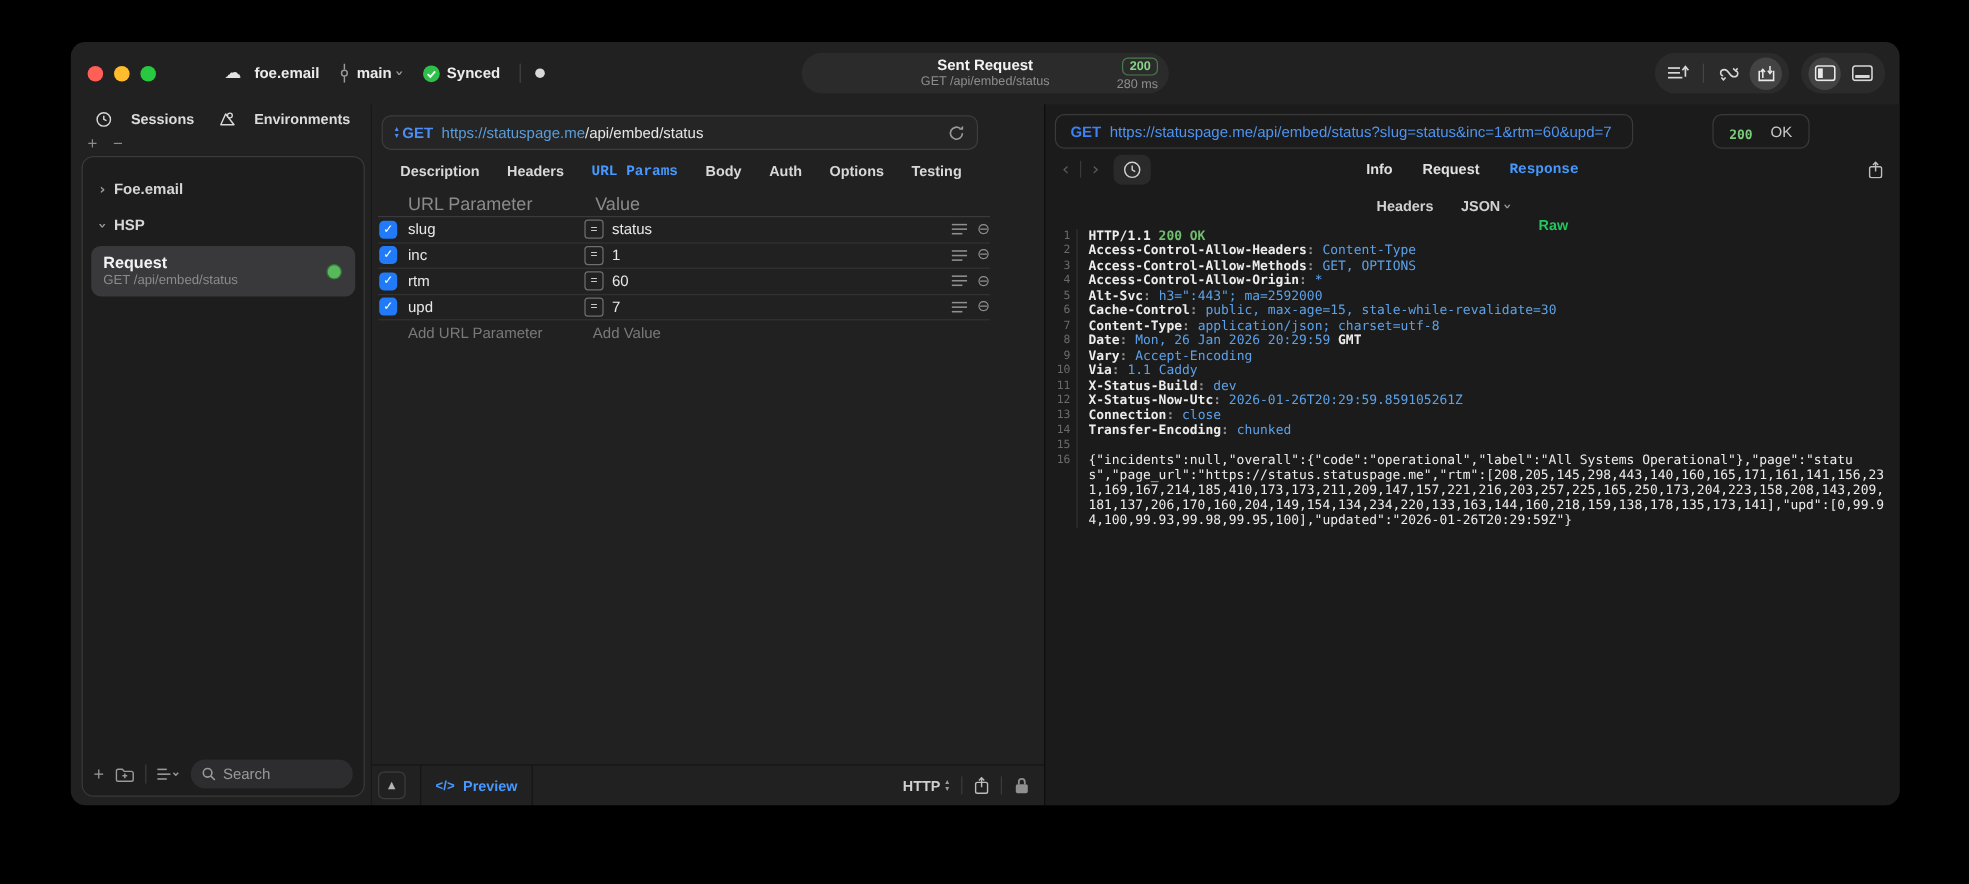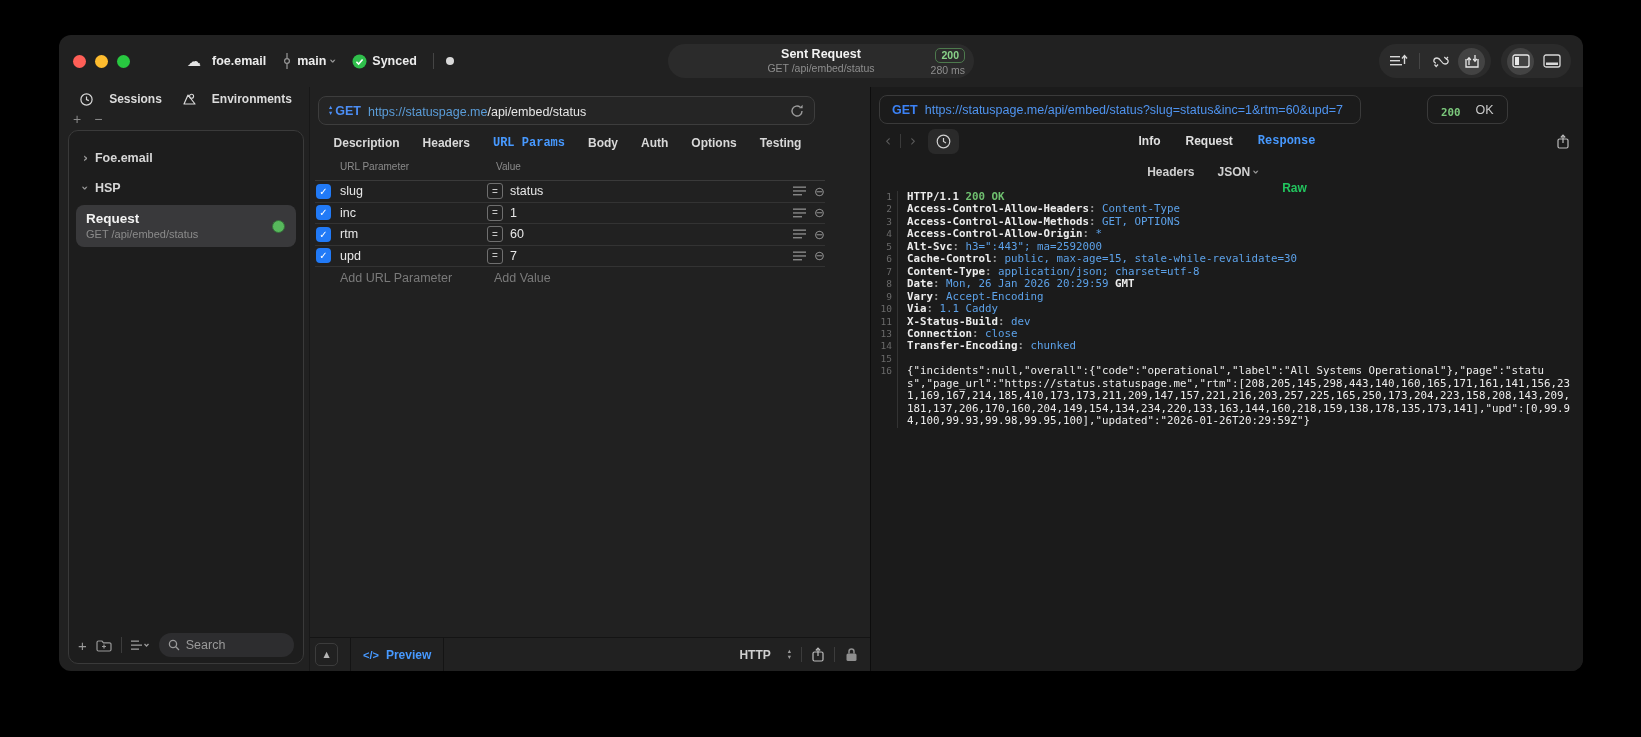--- a/index.html
+++ b/index.html
@@ -68,21 +68,21 @@
   .updown{display:inline-flex;flex-direction:column;font-size:6.5px;line-height:5.5px;
     font-family:"DejaVu Sans",sans-serif;}
   .url-host{color:#5b9dd9;font-size:12.5px;text-align:center;}
   .url-path{color:#e6e6e6;font-size:12.5px;}
   .refresh{margin-left:auto;display:flex;}
   .req-tabs{display:flex;justify-content:center;gap:23px;height:36px;align-items:center;font-size:12px;
     font-weight:600;color:#d8d8d8;margin-right:45px;flex:none;}
   .tab{cursor:default;}
   .tab.active{color:#4799ff;font-family:Liberation Mono, monospace;}
   .param-table{margin:0 45px 0 5px;font-size:12.5px;}
-  .pt-header{display:flex;height:19px;font-size:10px;color:#8b8b8b;
+  .pt-header{display:flex;height:19px;align-items:center;font-size:15px;color:#8b8b8b;
     border-bottom:1px solid #3a3a3a;padding-left:25px;}
   .pt-header .col-name{width:156px;}
   .prow{display:flex;align-items:center;height:20.5px;border-bottom:1px solid #333;}
   .pcheck{width:15px;height:15px;background:#217af7;border-radius:4px;color:#fff;font-size:10px;
     display:flex;align-items:center;justify-content:center;margin:0 9px 0 1px;font-weight:700;
     font-family:"DejaVu Sans",sans-serif;flex:none;}
   .pname{width:147px;color:#e8e8e8;}
   .eqbox{width:14px;height:14px;border:1px solid #6f6f6f;border-radius:3px;color:#c8c8c8;font-size:10px;
     display:flex;align-items:center;justify-content:center;margin-right:7px;flex:none;}
   .pvalue{flex:1;color:#e8e8e8;}
@@ -91,21 +91,21 @@
   .add-row{display:flex;height:22px;align-items:center;color:#7a7a7a;padding-left:25px;}
   .add-row .add-name{width:154px;}
   .req-bottom{margin-top:auto;height:33px;border-top:1px solid #141414;display:flex;align-items:center;
     padding:0 12px 0 0;flex:none;}
   .collapse-btn{width:21px;height:21px;border:1px solid #3c3c3c;border-radius:5px;display:flex;
     align-items:center;justify-content:center;color:#b5b5b5;font-size:8px;margin-left:5px;
     font-family:"DejaVu Sans",sans-serif;}
   .bb-div{width:1px;height:33px;background:#141414;margin:0 12px;}
   .preview{color:#4799ff;display:flex;gap:7px;font-size:12px;font-weight:600;align-items:center;}
   .code-glyph{font-weight:700;font-size:11px;}
-  .http-sel{margin-left:auto;color:#d0d0d0;font-size:12px;font-weight:600;display:flex;align-items:center;gap:17px;}
+  .http-sel{margin-left:auto;color:#d0d0d0;font-size:12px;font-weight:600;display:flex;align-items:center;gap:4px;}
   .bb-vdiv{width:1px;height:15px;background:#3c3c3c;margin:0 10px;}
 
   
   .response-pane{flex:1;background:#1b1b1b;border-left:1px solid #0d0d0d;display:flex;
     flex-direction:column;min-width:0;}
   .resp-top{display:flex;align-items:center;margin:9px 0 0 8px;height:27px;flex:none;}
   .resp-url-box{width:456px;border:1px solid #3a3a3a;border-radius:8px;height:27px;display:flex;
     align-items:center;padding:0 12px;gap:7px;min-width:0;overflow:hidden;white-space:nowrap;}
   .resp-method{color:#3c82f6;font-weight:700;font-size:12.5px;}
   .resp-url{color:#4f94f0;font-size:12.5px;}
@@ -524,20 +524,24 @@
             </div>
             <div class="cline">
               <span class="lnum">10</span>
               <span class="lcontent"><span class="cn">Via</span><span class="cd">: </span><span class="cb">1.1 Caddy</span></span>
             </div>
             <div class="cline">
               <span class="lnum">11</span>
               <span class="lcontent"><span class="cn">X-Status-Build</span><span class="cd">: </span><span class="cb">dev</span></span>
             </div>
             <div class="cline">
+              <span class="lnum">12</span>
+              <span class="lcontent"><span class="cn">X-Status-Now-Utc</span><span class="cd">: </span><span class="cb">2026-01-26T20:29:59.859105261Z</span></span>
+            </div>
+            <div class="cline">
               <span class="lnum">13</span>
               <span class="lcontent"><span class="cn">Connection</span><span class="cd">: </span><span class="cb">close</span></span>
             </div>
             <div class="cline">
               <span class="lnum">14</span>
               <span class="lcontent"><span class="cn">Transfer-Encoding</span><span class="cd">: </span><span class="cb">chunked</span></span>
             </div>
             <div class="cline">
               <span class="lnum">15</span>
               <span class="lcontent"></span>

